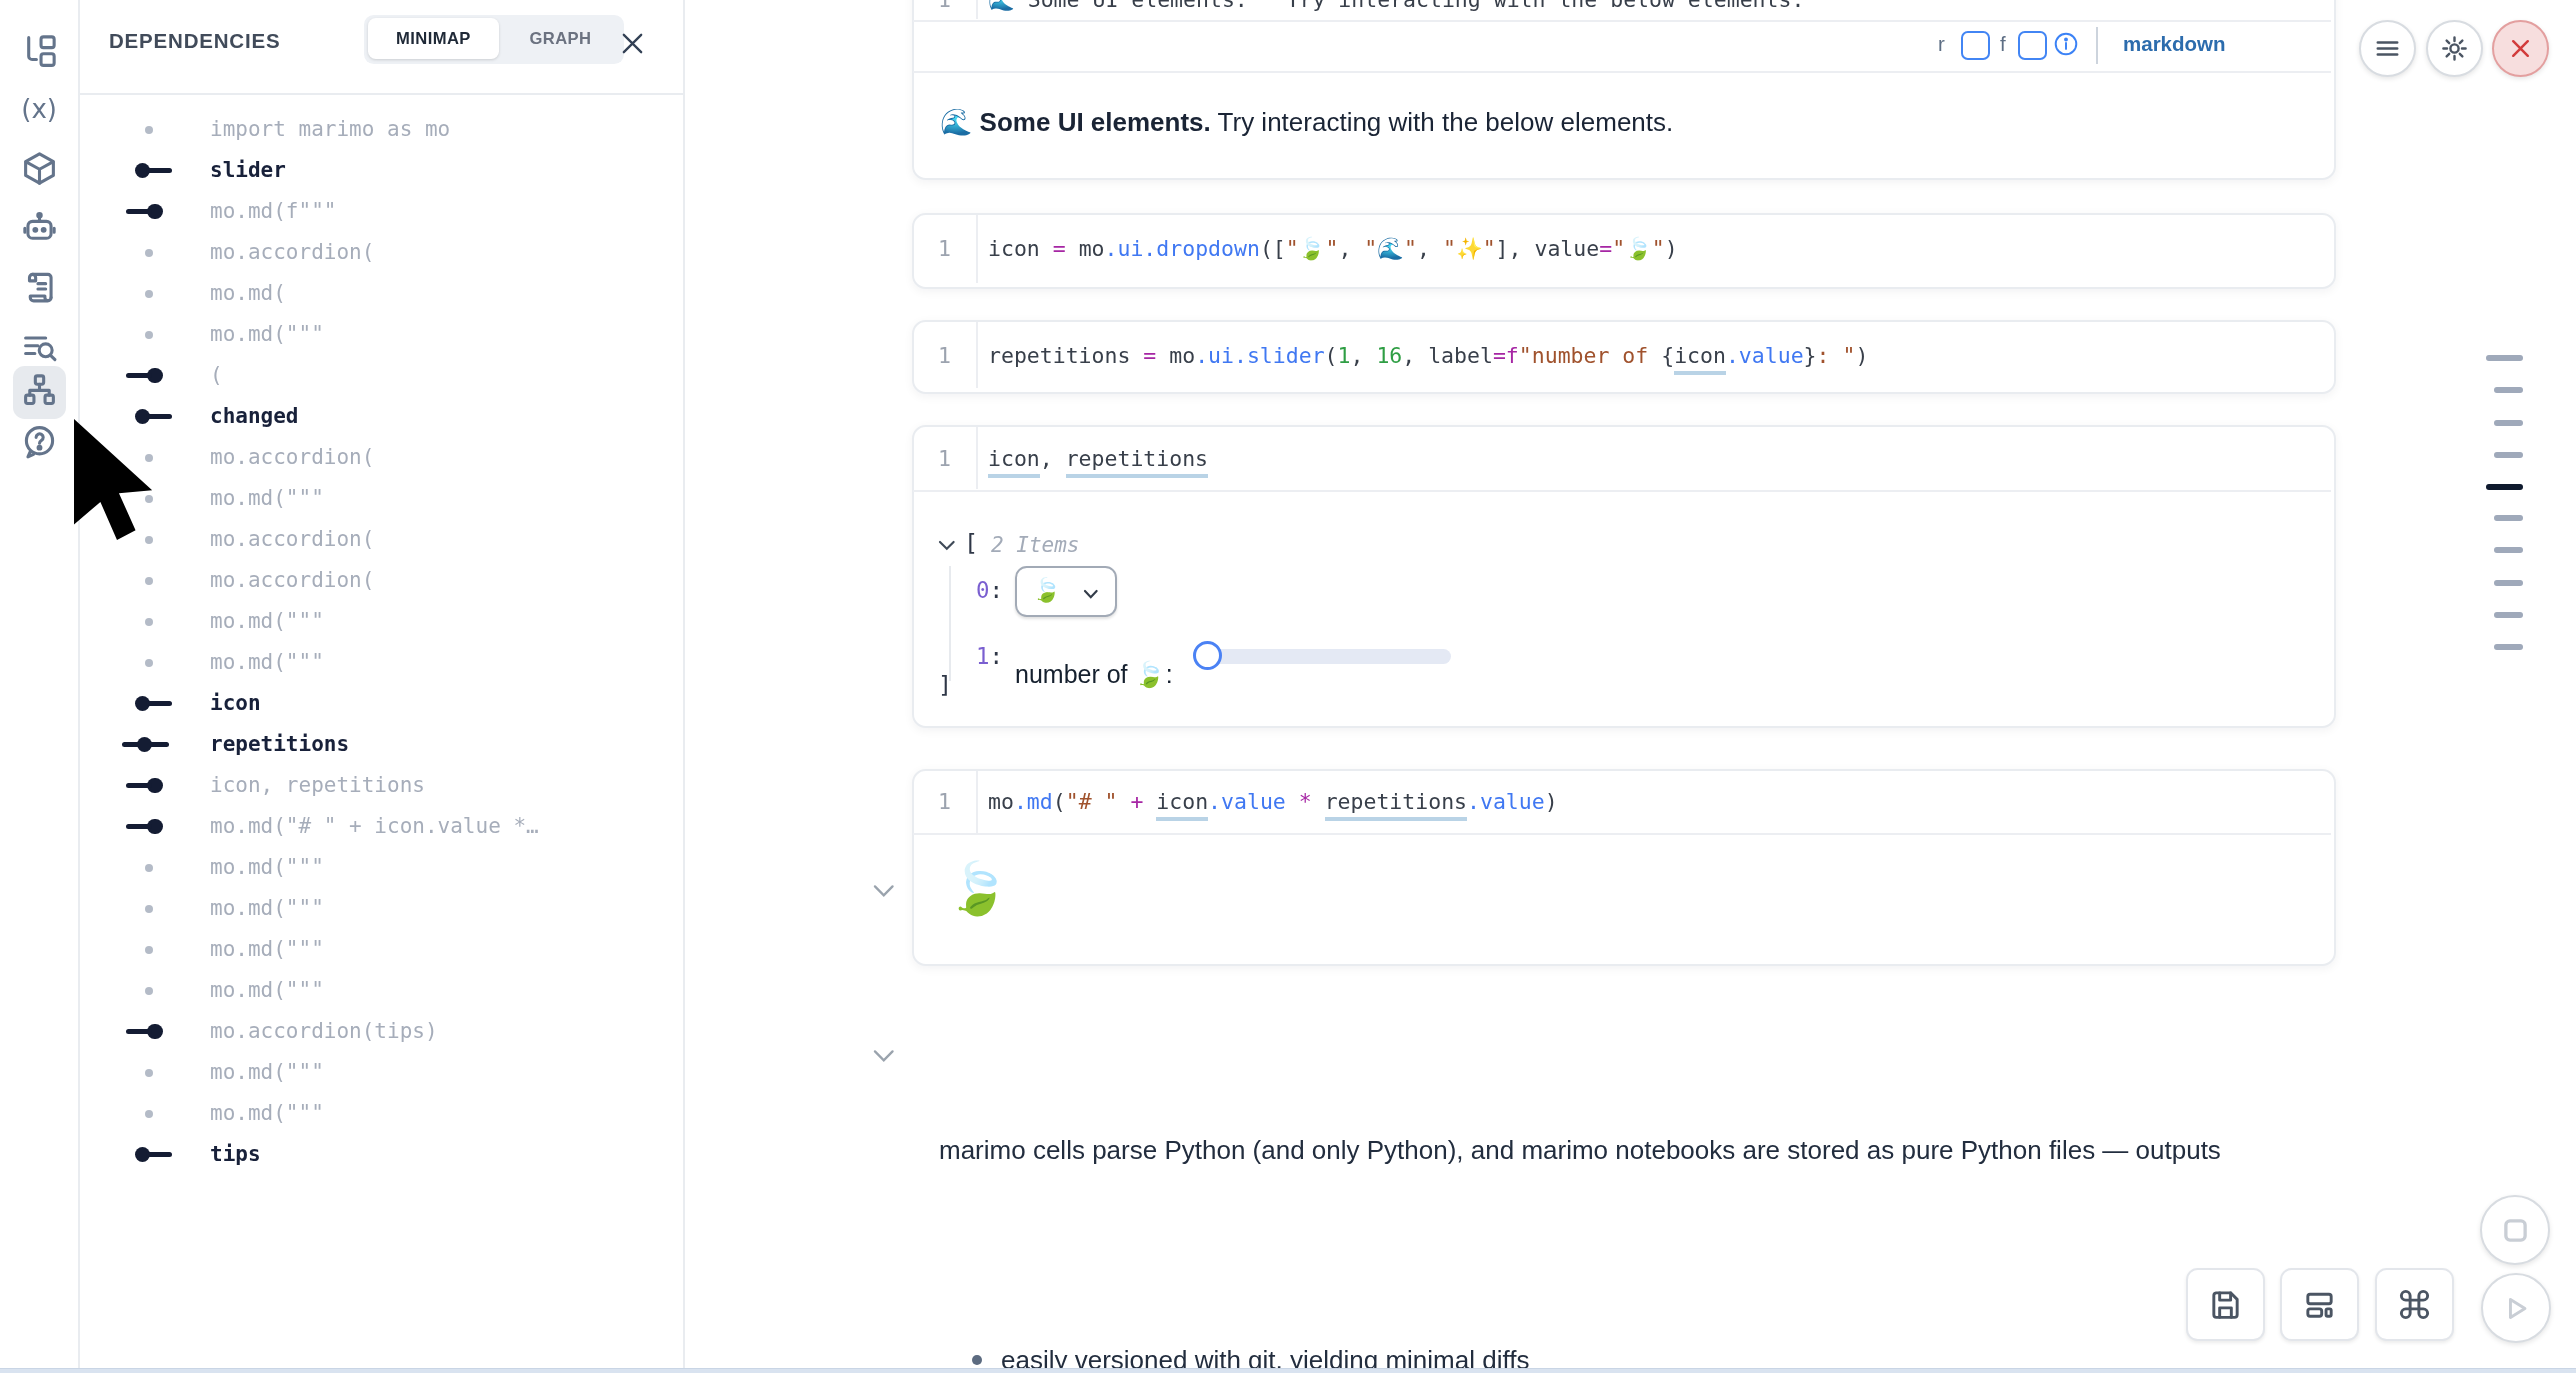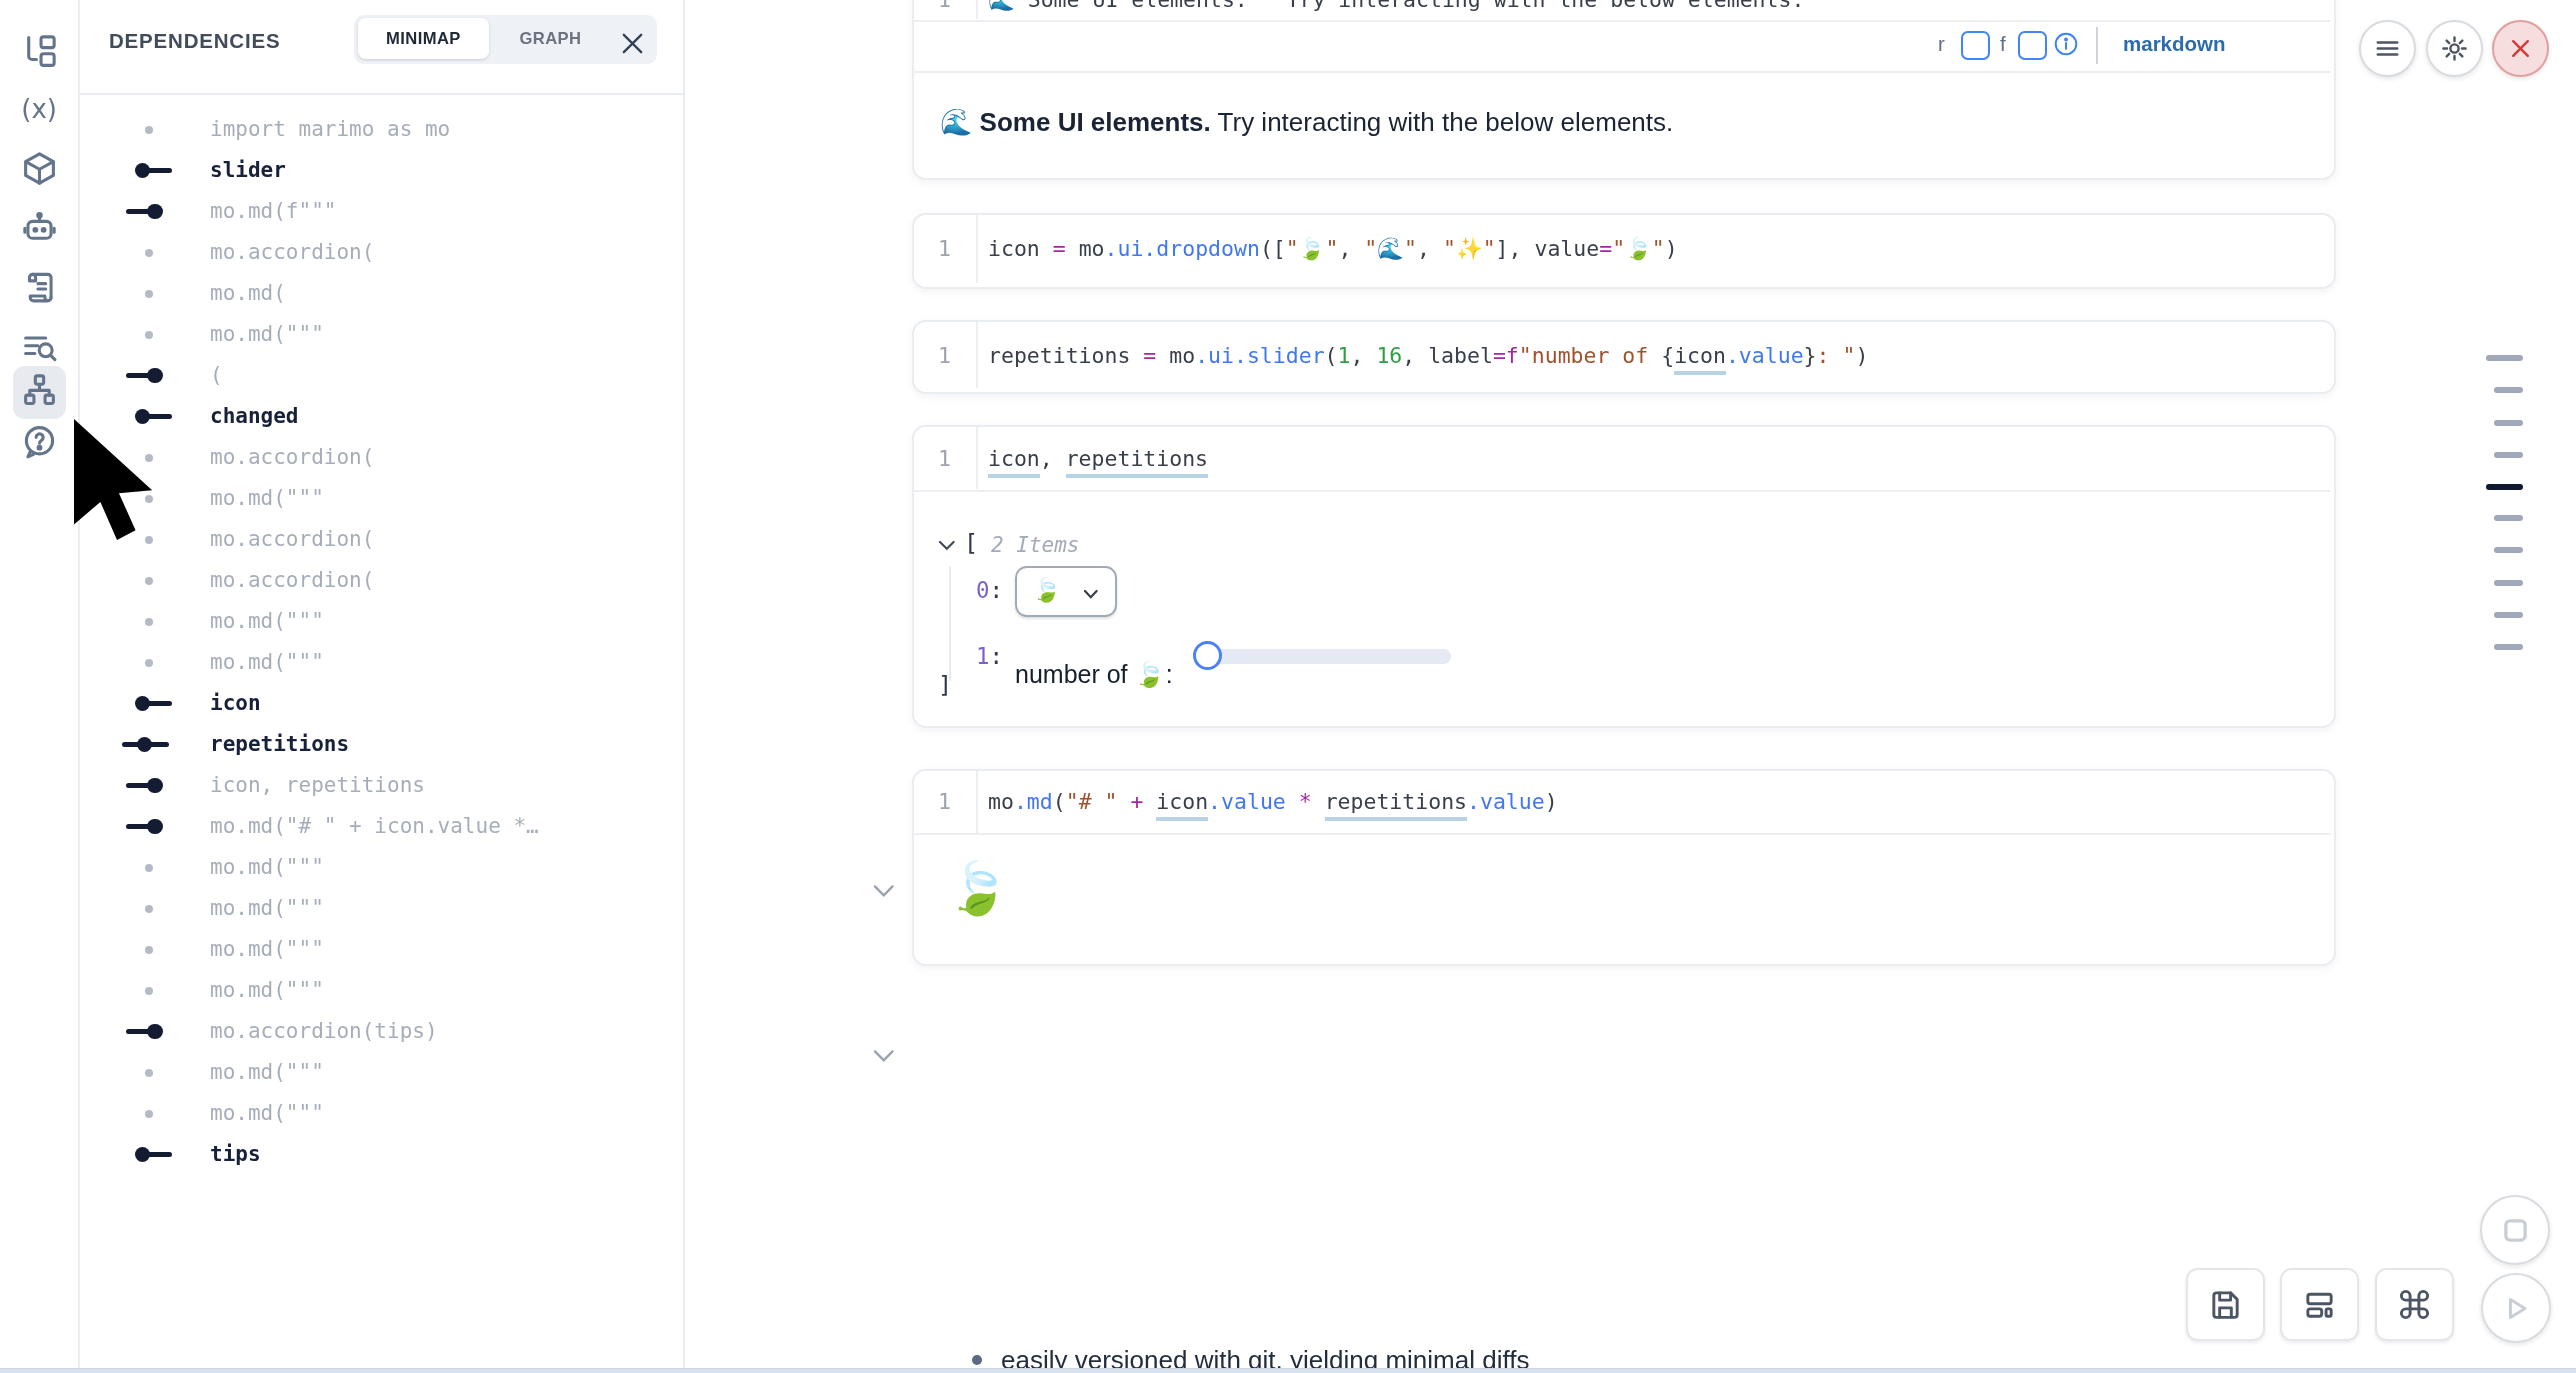--- a/index.html
+++ b/index.html
@@ -7,21 +7,21 @@
        font-family:"Liberation Sans",sans-serif;color:#222d3e;}
   .abs{position:absolute;}
   
   .rail{position:absolute;left:0;top:0;width:78px;height:1368px;background:#fff;border-right:2px solid #e9ecf0;}
   .rail-icon{position:absolute;left:20.5px;width:37px;height:37px;color:#64748b;}
   .rail-icon svg{width:37px;height:37px;fill:none;stroke:#64748b;stroke-width:2;stroke-linecap:round;stroke-linejoin:round;}
   .rail-active-bg{position:absolute;left:12.7px;top:366px;width:53px;height:53px;border-radius:11.7px;background:#e7eaee;}
   .varsign{font-family:"DejaVu Sans",sans-serif;font-size:26px;color:#64748b;line-height:37px;text-align:center;width:47px;left:15.6px;}
   
   .panel-title{position:absolute;left:109px;top:29px;font-size:20.5px;font-weight:bold;letter-spacing:0.8px;color:#414b5a;}
-  .seg{position:absolute;left:354px;top:14.6px;width:260px;height:49px;background:#eef1f5;border-radius:9.8px;padding-left:43px;}
+  .seg{position:absolute;left:364px;top:14.6px;width:260px;height:49px;background:#eef1f5;border-radius:9.8px;}
   .seg-pill{position:absolute;left:3.9px;top:3.9px;width:131px;height:41px;background:#fff;border-radius:7.8px;
             box-shadow:0 1px 2.9px rgba(0,0,0,.15);display:flex;align-items:center;justify-content:center;
             font-size:16.6px;font-weight:bold;color:#1f2937;letter-spacing:0.4px;}
   .seg-ghost{position:absolute;left:137px;top:3.9px;width:119px;height:41px;display:flex;align-items:center;justify-content:center;
             font-size:16.6px;font-weight:bold;color:#6b7280;letter-spacing:0.4px;}
   .hline{position:absolute;background:#e9ecf0;height:2px;}
   .vline{position:absolute;background:#e9ecf0;width:2px;}
   
   .mm-row{position:absolute;left:78px;width:603px;height:41px;}
   .mm-mark{position:absolute;left:47px;top:0;width:59px;height:41px;}
@@ -337,20 +337,21 @@
     <svg width="21.5" height="13.7" viewBox="0 0 22 14" style="fill:none;stroke:#9aa3ad;stroke-width:2.4;stroke-linecap:round;">
         <polyline points="2,2.5 11,11.5 20,2.5"></polyline>
       </svg>
   </div>
 
   <div class="abs" style="left:873px;top:1049px;">
     <svg width="21.5" height="13.7" viewBox="0 0 22 14" style="fill:none;stroke:#9aa3ad;stroke-width:2.4;stroke-linecap:round;">
         <polyline points="2,2.5 11,11.5 20,2.5"></polyline>
       </svg>
   </div>
+  <div class="abs prose" style="left:939px;top:1135px;white-space:pre;">marimo cells parse Python (and only Python), and marimo notebooks are stored as pure Python files — outputs</div>
   <div class="abs" style="left:972px;top:1355px;width:9.8px;height:9.8px;border-radius:50%;background:#5c6b80;"></div>
   <div class="abs prose" style="left:1001px;top:1345px;">easily versioned with git, yielding minimal diffs</div>
 
   <div>
       <div class="ind long" style="top: 355px;"></div>
       <div class="ind" style="top: 387px;"></div>
       <div class="ind" style="top: 420px;"></div>
       <div class="ind" style="top: 452px;"></div>
       <div class="ind long active" style="top: 484px;"></div>
       <div class="ind" style="top: 515px;"></div>

